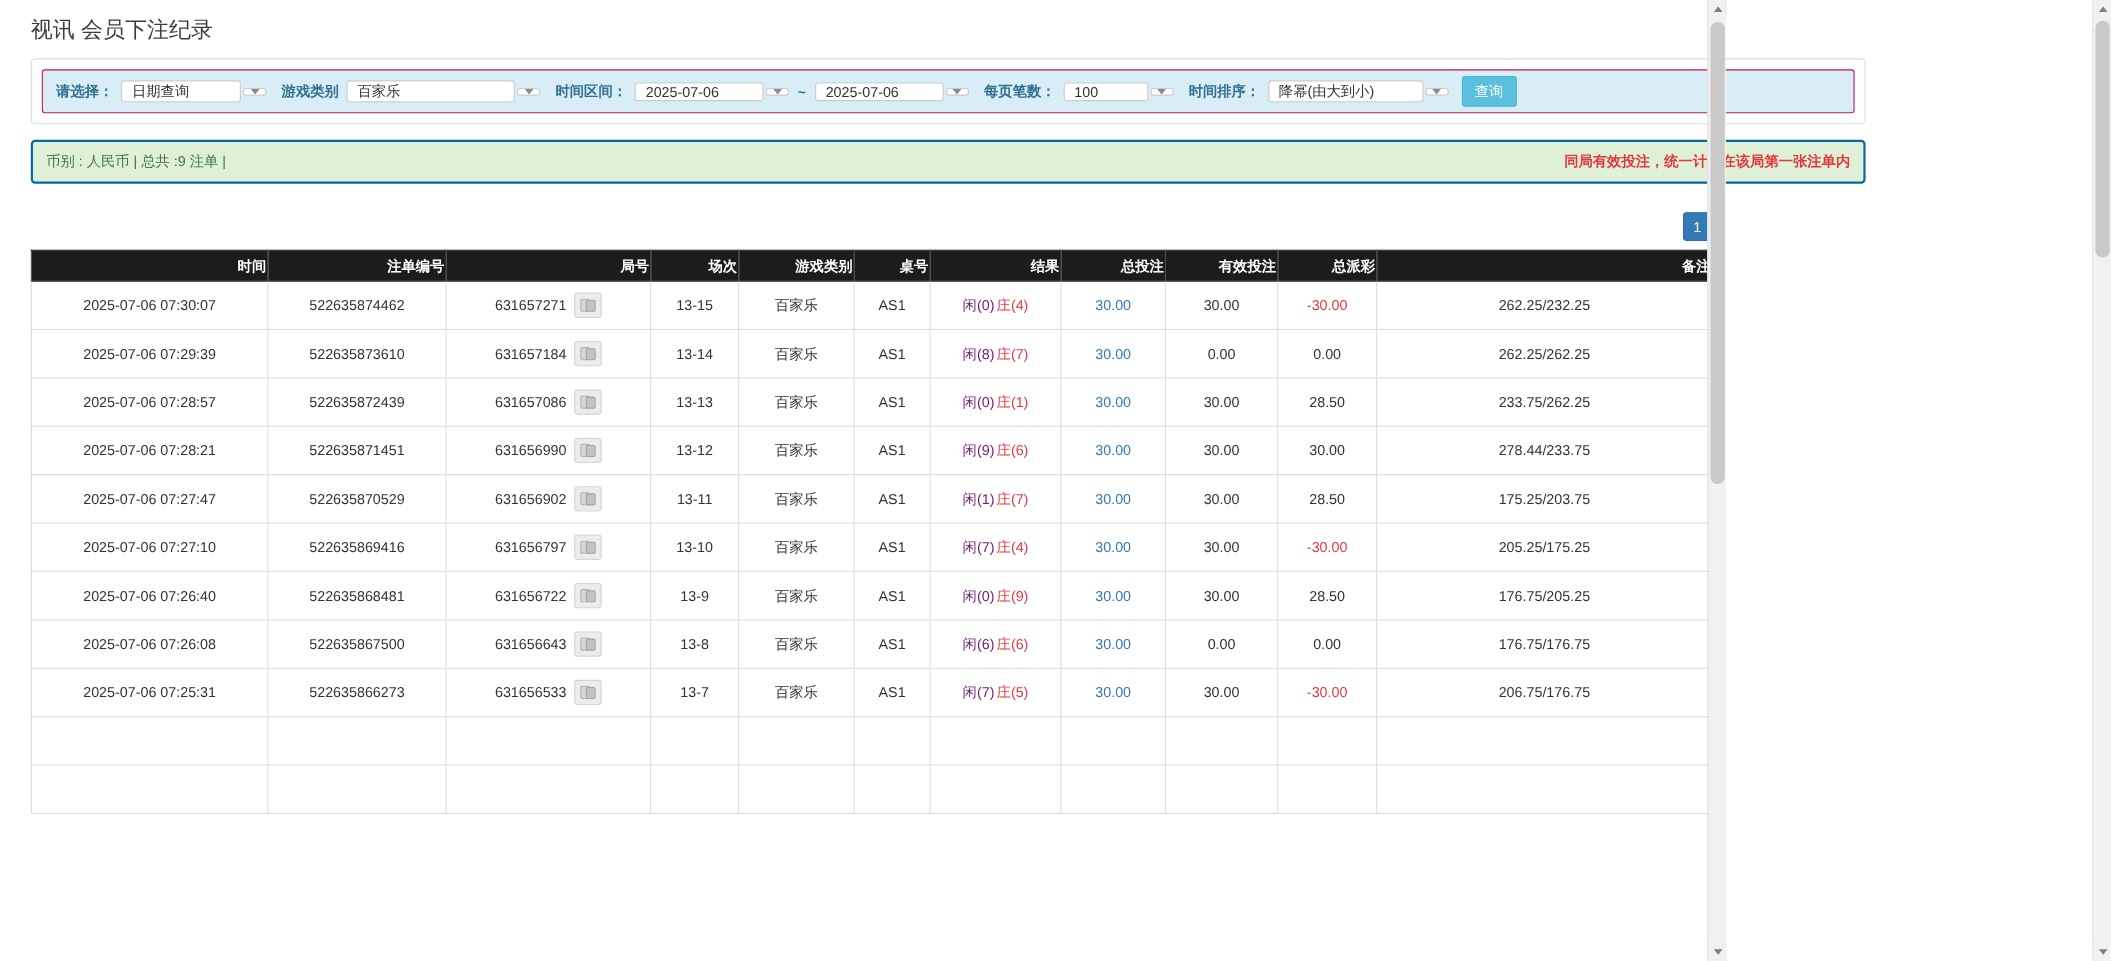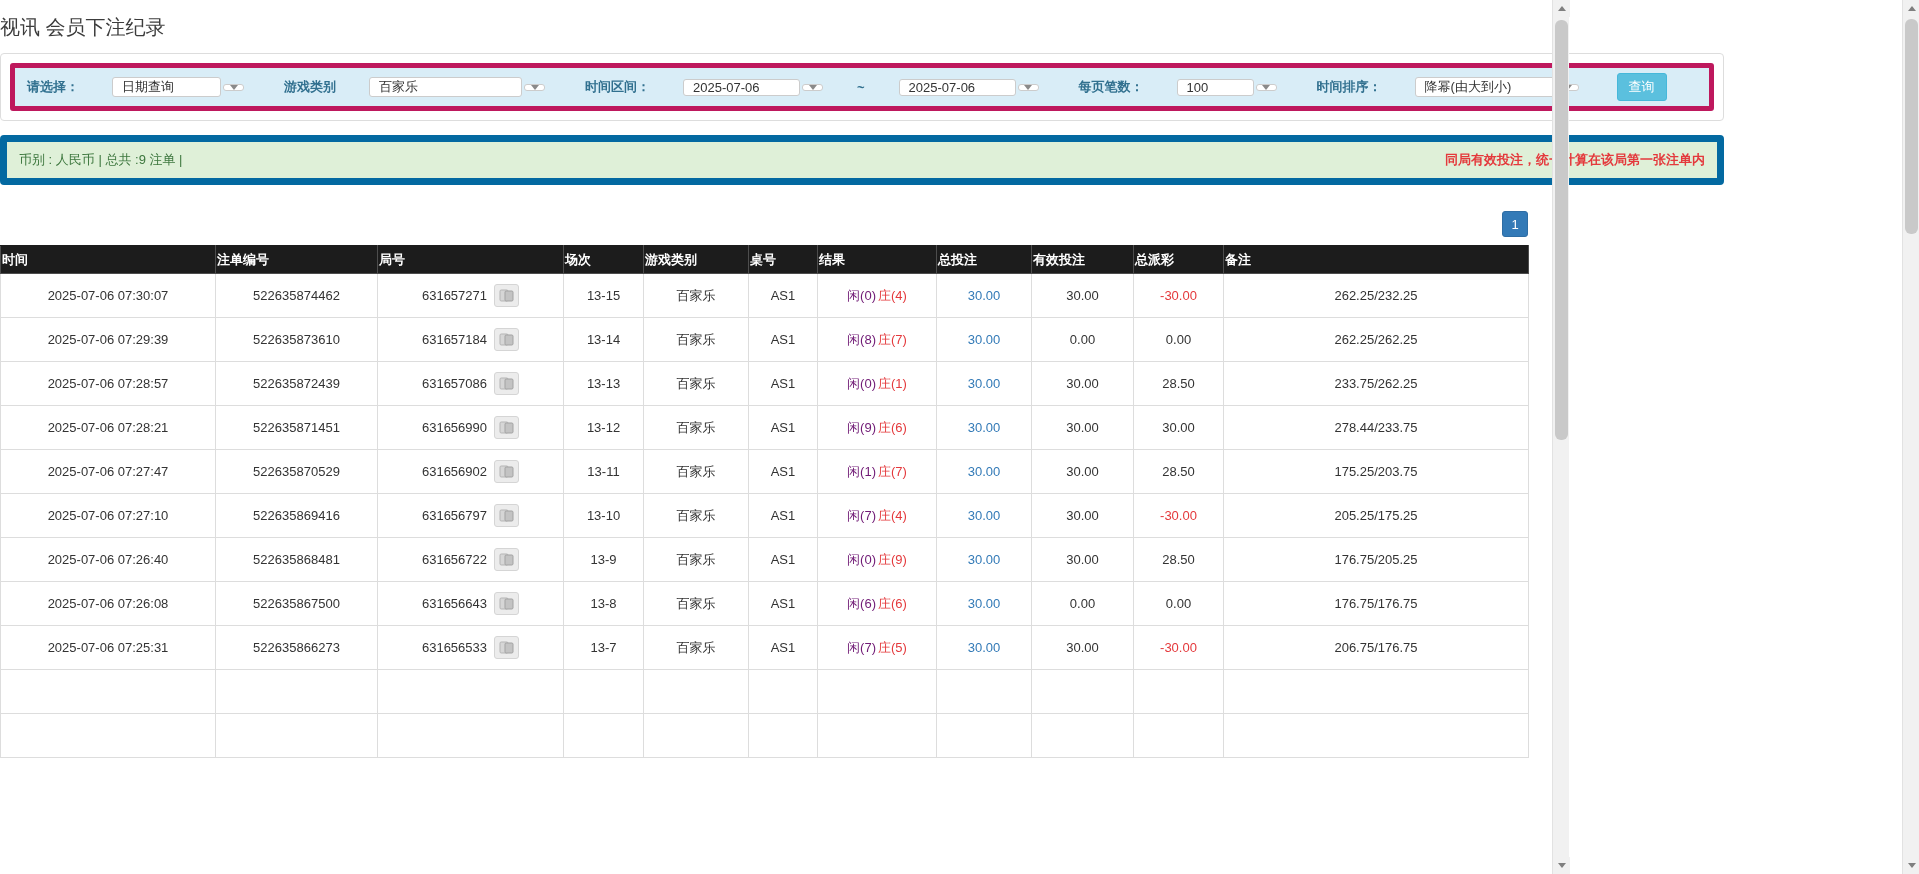--- a/index.html
+++ b/index.html
@@ -5,29 +5,29 @@
   * { box-sizing: border-box; }
   html, body { margin: 0; padding: 0; }
   body {
     width: 1919px; height: 874px;
     background: #fff;
     font-family: "Liberation Sans", "DejaVu Sans", sans-serif;
     overflow: hidden;
     color: #333;
   }
   .viewport { position: relative; width: 1919px; height: 874px; }
-  .content { position: absolute; left: 0; top: 0; width: 1724px; padding: 0 0; border-radius: 10px; }
+  .content { position: absolute; left: 0; top: 0; width: 1724px; padding: 0 28px; border-radius: 10px; }
 
   h1.page-title { font-size: 20px; font-weight: 500; color: #3c3c3c; margin: 14px 0 12px; }
 
   
   .panel { border: 1px solid #ddd; border-radius: 4px; padding: 9px; margin-bottom: 14px; background: #fff; }
   .filter-bar {
-    background: #d9edf7; border: 5px solid #be185d; border-radius: 3px;
-    padding: 5px 10px; display: flex; align-items: center; white-space: nowrap; gap: 26px;
+    background: #d9edf7; border: 1px solid #be185d; border-radius: 3px;
+    padding: 5px 10px; display: flex; align-items: center; white-space: nowrap;
   }
   .flabel { color: #31708f; font-weight: bold; font-size: 13px; margin: 0 7px 0 14px; }
   .flabel.first { margin-left: 2px; }
   .tilde { color: #31708f; font-size: 13px; margin: 0 8px; font-weight: bold; }
   .combo { display: inline-flex; height: 28px; align-items: center; }
   .combo-text {
     background: #fff; border: 1px solid #ccc; border-radius: 3px;
     display: flex; align-items: center; padding: 0 9px; font-size: 13px; color: #333; flex: 1;
     overflow: hidden;
   }
@@ -38,40 +38,40 @@
   .caret { width: 0; height: 0; border-left: 4px solid transparent; border-right: 4px solid transparent; border-top: 5px solid #8a8a8a; }
   .search-btn {
     height: 28px; margin-left: 12px; padding: 0 11px;
     background: #5bc0de; border: 1px solid #46b8da; border-radius: 3px;
     color: #fff; font-size: 13px; cursor: pointer;
     font-family: "Liberation Sans", "DejaVu Sans", sans-serif;
   }
 
   
   .summary-bar {
-    background: #dff0d8; border: 7px solid #0369a1; border-radius: 4px;
+    background: #dff0d8; border: 2px solid #0369a1; border-radius: 4px;
     padding: 9px 12px; display: flex; justify-content: space-between; align-items: center;
     font-size: 13px;
   }
   .summary-left { color: #3c763d; }
   .summary-note { color: #e4393c; font-weight: bold; }
 
   
   .pager-row { display: flex; justify-content: flex-end; margin: 26px 0 8px; width: 1528px; }
   .page-btn {
     min-width: 26px; height: 26px; padding: 0 6px;
     background: #337ab7; border: 1px solid #2e6da4; border-radius: 3px;
     color: #fff; font-size: 13px; display: flex; align-items: center; justify-content: center; cursor: pointer;
   }
 
   
   table.records { width: 1528px; border-collapse: collapse; table-layout: fixed; font-size: 13px; }
   table.records thead th {
     background: #1c1c1c; color: #fff; font-weight: bold; font-size: 13px;
-    height: 28px; text-align: left; border: 1px solid #4d4d4d; border-top-color: #1c1c1c;
+    height: 28px; text-align: right; border: 1px solid #4d4d4d; border-top-color: #1c1c1c;
   }
   table.records tbody td {
     background: #fff; height: 44px; text-align: center;
     border: 1px solid #ddd; padding: 0 4px; overflow: hidden;
   }
   .round-cell { display: inline-flex; align-items: center; justify-content: center; gap: 7px; }
   .detail-btn {
     display: inline-flex; align-items: center; justify-content: center;
     width: 25px; height: 23px; background: #ececec; border: 1px solid #d5d5d5; border-radius: 3px; cursor: pointer;
   }

